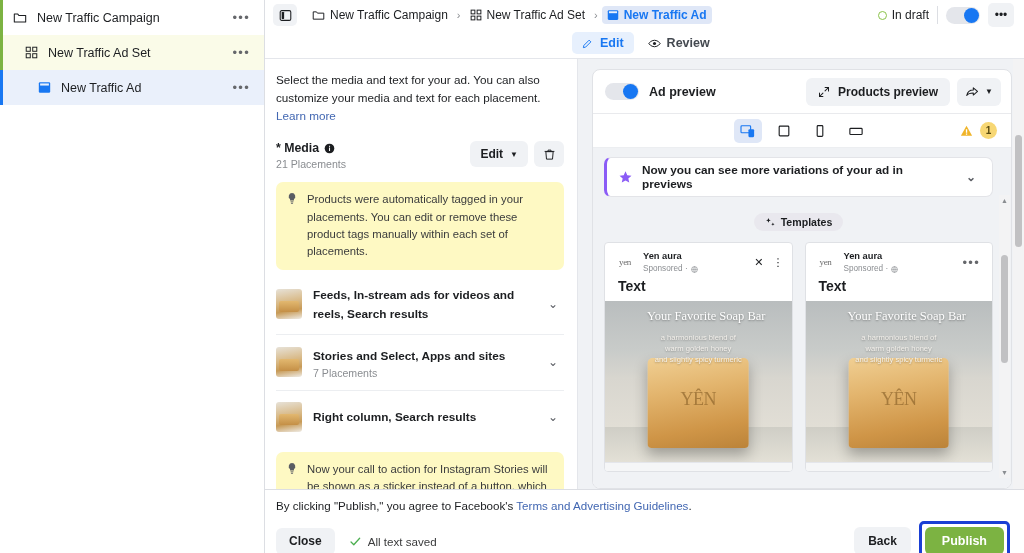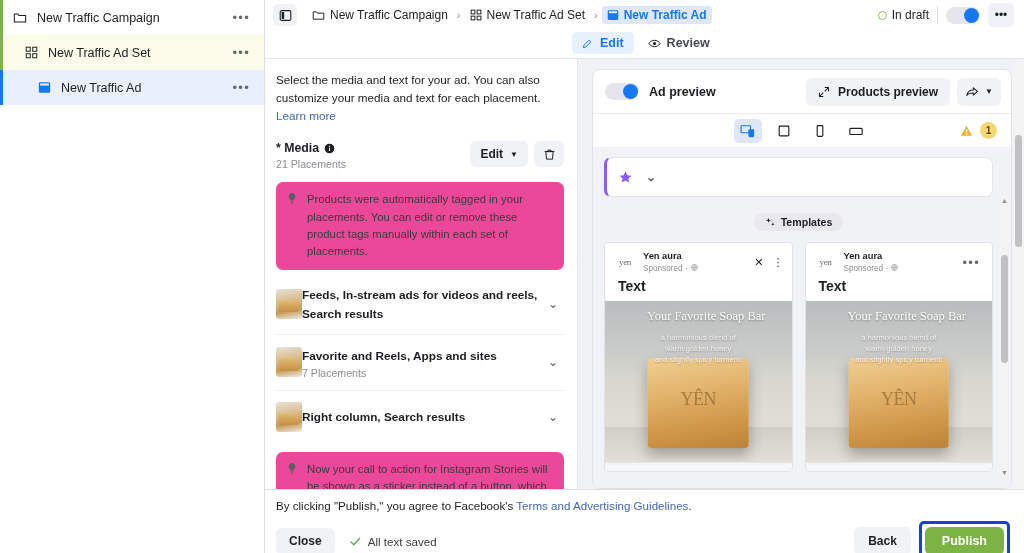--- a/index.html
+++ b/index.html
@@ -91,24 +91,24 @@
   .media-head { display: flex; align-items: flex-start; margin-top: 16px; }
   .media-title { font-size: 12.3px; font-weight: bold; color: #1c1e21;
                  display: flex; align-items: center; gap: 5px; }
   .media-sub { font-size: 10.6px; color: #8a8d91; margin-top: 3px; }
   .media-actions { margin-left: auto; display: flex; gap: 6px; }
   .pill-btn { background: #f0f2f5; border-radius: 6px; height: 26px; padding: 0 10px;
               display: inline-flex; align-items: center; gap: 7px;
               font-size: 12px; font-weight: bold; color: #1c1e21; }
   .icon-btn { background: #f0f2f5; border-radius: 6px; width: 30px; height: 26px;
               display: inline-flex; align-items: center; justify-content: center; }
-  .tip { background: #ec4899; border-radius: 7px; padding: 9px 11px 10px 10px;
+  .tip { background: #fef9c3; border-radius: 7px; padding: 9px 11px 10px 10px;
          display: flex; gap: 8px; font-size: 11.3px; line-height: 1.52; color: #3a3b3c; }
   .tip-bulb { flex: 0 0 13px; margin-top: 1px; }
-  .plc-row { display: flex; align-items: center; padding: 11px 2px 11px 0;
+  .plc-row { display: flex; align-items: center; gap: 11px; padding: 11px 2px 11px 0;
              border-bottom: 1px solid #eceef1; }
   .thumb { width: 26px; height: 30px; border-radius: 3px; flex: 0 0 26px;
            background: linear-gradient(170deg,#e7e2d8 0%,#d8b884 45%,#c79a56 70%,#efece6 100%);
            overflow: hidden; position: relative; }
   .thumb::after { content:""; position: absolute; left: 3px; right: 3px; top: 40%;
                   height: 38%; border-radius: 2px;
                   background: linear-gradient(180deg,#e2b870,#c48f46); }
   .plc-text { flex: 1; min-width: 0; }
   .plc-title { font-size: 11.8px; font-weight: bold; color: #1c1e21; line-height: 1.35; }
   .plc-sub { font-size: 10.6px; color: #8a8d91; margin-top: 2px; }
@@ -155,21 +155,21 @@
   .ad-card { flex: 1; background: #fff; border: 1px solid #dfe1e5; border-radius: 4px;
              overflow: hidden; display: flex; flex-direction: column; }
   .ad-head { display: flex; align-items: center; padding: 8px 8px 5px 9px; gap: 7px; }
   .brand-logo { width: 22px; height: 22px; flex: 0 0 22px; display: flex;
                 align-items: center; justify-content: center;
                 font-family: "Liberation Serif", serif; font-size: 9px; color: #6b6b6b;
                 letter-spacing: -0.3px; }
   .brand-meta { flex: 1; min-width: 0; }
   .brand-name { font-size: 9.3px; font-weight: bold; color: #1c1e21; line-height: 1.2; }
   .brand-sub { font-size: 8.2px; color: #8a8d91; margin-top: 1px;
-               display: flex; align-items: flex-start; gap: 3px; }
+               display: flex; align-items: flex-end; gap: 3px; }
   .ad-head-act { display: flex; align-items: center; gap: 9px; color: #1c1e21; }
   .ad-text { font-size: 14px; color: #1c1e21; padding: 0 13px 7px; font-weight: bold; }
   .creative { flex: 1; position: relative; overflow: hidden;
               background: linear-gradient(180deg,#b9bdbe 0%,#c8cbc9 30%,#d8d6cf 48%,#e8e4da 100%); }
   .creative-copy { position: absolute; top: 8px; left: 0; right: 0; text-align: center;
                    z-index: 2; }
   .cc-title { font-family: "Liberation Serif", serif; font-size: 12.5px; color: #ffffff;
               text-shadow: 0 1px 2px rgba(0,0,0,.35); padding-left: 16px; }
   .cc-sub { font-size: 7.6px; color: #f4f1ec; line-height: 1.45; margin-top: 8px;
             text-shadow: 0 1px 2px rgba(0,0,0,.3); }
@@ -370,21 +370,21 @@
           <div class="plc-row">
             <span class="thumb"></span>
             <span class="plc-text">
               <span class="plc-title">Feeds, In-stream ads for videos and reels, Search results</span>
             </span>
             <span class="chev">⌄</span>
           </div>
           <div class="plc-row">
             <span class="thumb"></span>
             <span class="plc-text">
-              <span class="plc-title">Favorite and Reels, Apps and sites</span>
+              <span class="plc-title">Stories and Select, Apps and sites</span>
               <div class="plc-sub">7 Placements</div>
             </span>
             <span class="chev">⌄</span>
           </div>
           <div class="plc-row" style="border-bottom:none">
             <span class="thumb"></span>
             <span class="plc-text">
               <span class="plc-title">Right column, Search results</span>
             </span>
             <span class="chev">⌄</span>
@@ -460,20 +460,21 @@
               </svg>
               <span class="warn-badge">1</span>
             </span>
           </div>
 
           <div class="prev-body">
             <div class="banner">
               <svg width="15" height="15" viewBox="0 0 16 16">
                 <path d="M8 1.4l1.9 4.1 4.5.5-3.4 3 1 4.4L8 11.2 4 13.4l1-4.4-3.4-3 4.5-.5z" fill="#8b5cf6"></path>
               </svg>
+              <span style="flex:1">Now you can see more variations of your ad in previews</span>
               <span class="chev">⌄</span>
             </div>
 
             <div class="templates-pill">
               <svg width="11" height="11" viewBox="0 0 16 16">
                 <path d="M5 1.5l1 2.4 2.4 1-2.4 1-1 2.4-1-2.4-2.4-1 2.4-1z" fill="#1c1e21"></path>
                 <path d="M11.5 8l.7 1.7 1.7.7-1.7.7-.7 1.7-.7-1.7-1.7-.7 1.7-.7z" fill="#1c1e21"></path>
               </svg>
               <span>Templates</span>
             </div>

